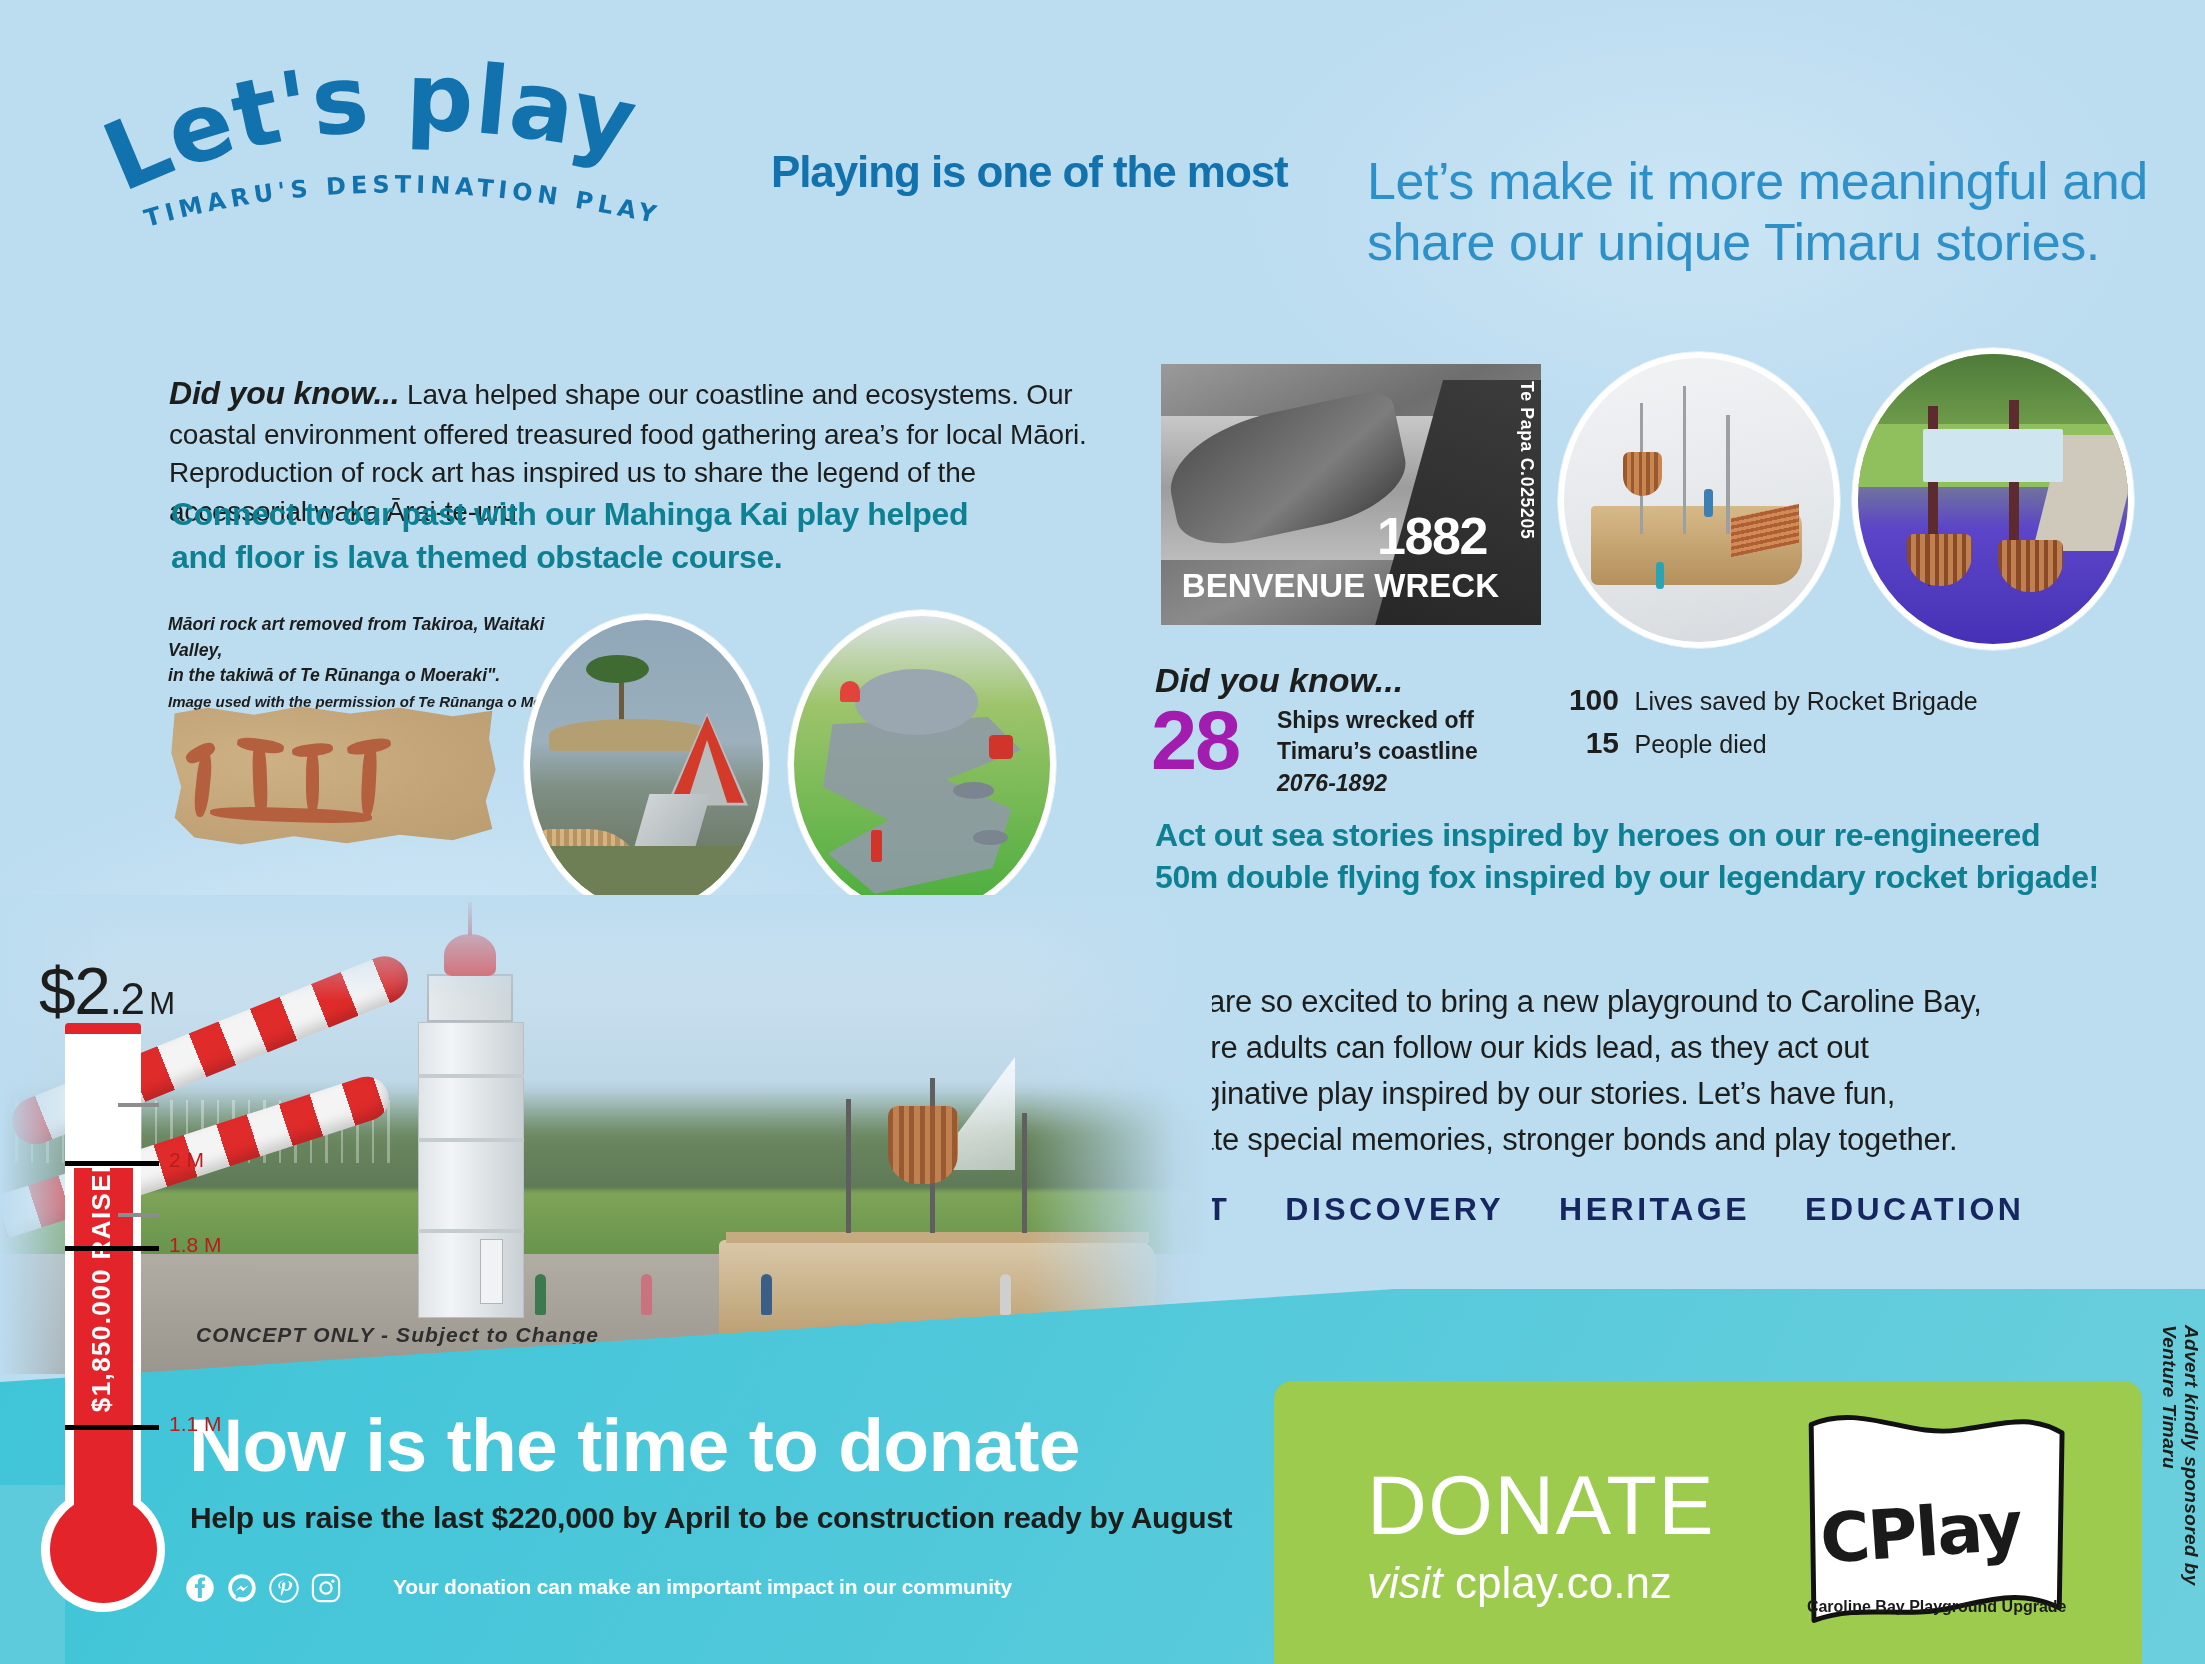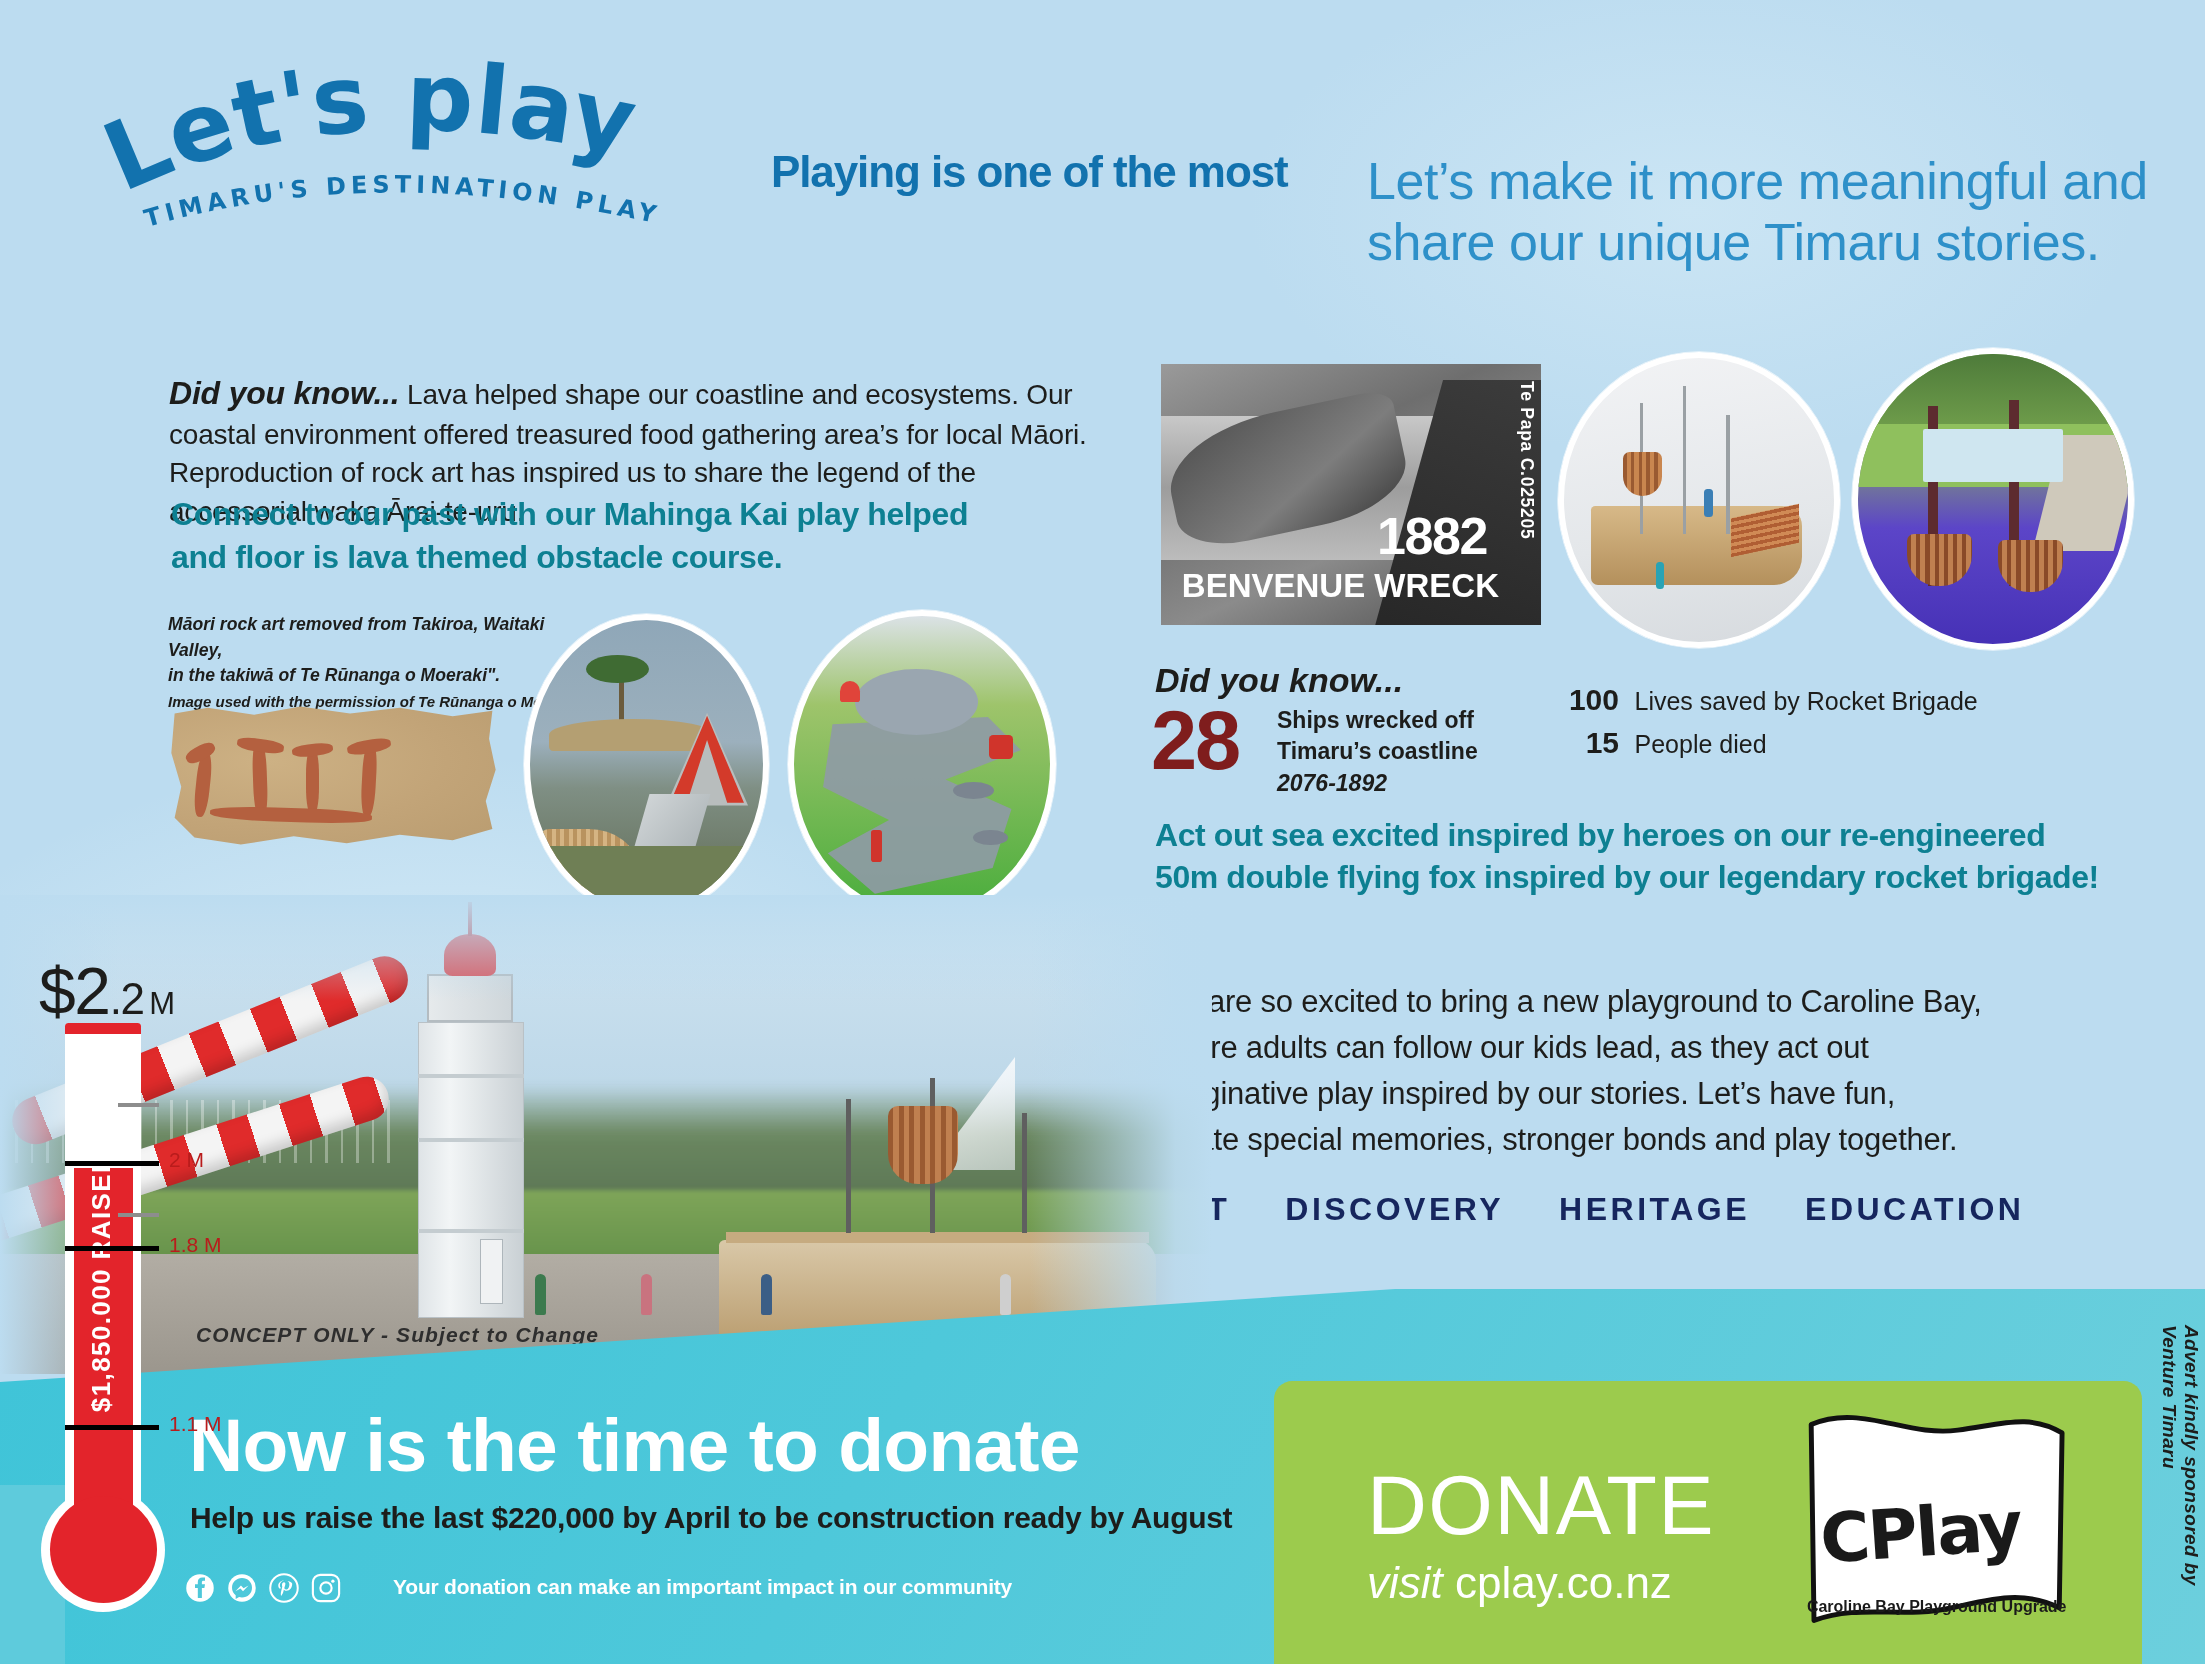--- a/index.html
+++ b/index.html
@@ -99,21 +99,21 @@
              writing-mode:vertical-rl; letter-spacing:0.7px;}
 
   
   .dyk-right{
     position:absolute; left:1155px; top:661px;
     font-weight:bold; font-style:italic; font-size:34px; color:#1d1d1b;
     font-family:"Liberation Sans Narrow","Liberation Sans",sans-serif;
   }
   .big28{
     position:absolute; left:1151px; top:701px;
-    font-weight:bold; font-size:83px; line-height:.96; color:#7f1d1d;
+    font-weight:bold; font-size:83px; line-height:.96; color:#a21caf;
     font-family:"Liberation Sans Narrow","Liberation Sans",sans-serif; letter-spacing:-2.1px;
   }
   .ship-txt{
     position:absolute; left:1277px; top:705px; width:240px;
     font-weight:bold; font-size:23px; line-height:1.36; color:#1d1d1b;
     font-family:"Liberation Sans Narrow","Liberation Sans",sans-serif;
   }
   .ship-txt i{ font-style:italic; }
   .stats{ position:absolute; left:1543px; top:683px; }
   .stat-row{ display:flex; align-items:baseline; margin-bottom:9.2px; }
@@ -413,21 +413,21 @@
       <span class="stat-num">100</span>
       <span class="stat-lab">Lives saved by Rocket Brigade</span>
     </div>
     <div class="stat-row">
       <span class="stat-num">15</span>
       <span class="stat-lab">People died</span>
     </div>
   </div>
 
   <div class="actout">
-    <div>Act out sea excited inspired by heroes on our re-engineered</div>
+    <div>Act out sea stories inspired by heroes on our re-engineered</div>
     <div>50m double flying fox inspired by our legendary rocket brigade!</div>
   </div>
 
   <div class="body-right">
     <div>We are so excited to bring a new playground to Caroline Bay,</div>
     <div>where adults can follow our kids lead, as they act out</div>
     <div>imaginative play inspired by our stories. Let’s have fun,</div>
     <div>create special memories, stronger bonds and play together.</div>
   </div>
   <div class="pillars">

